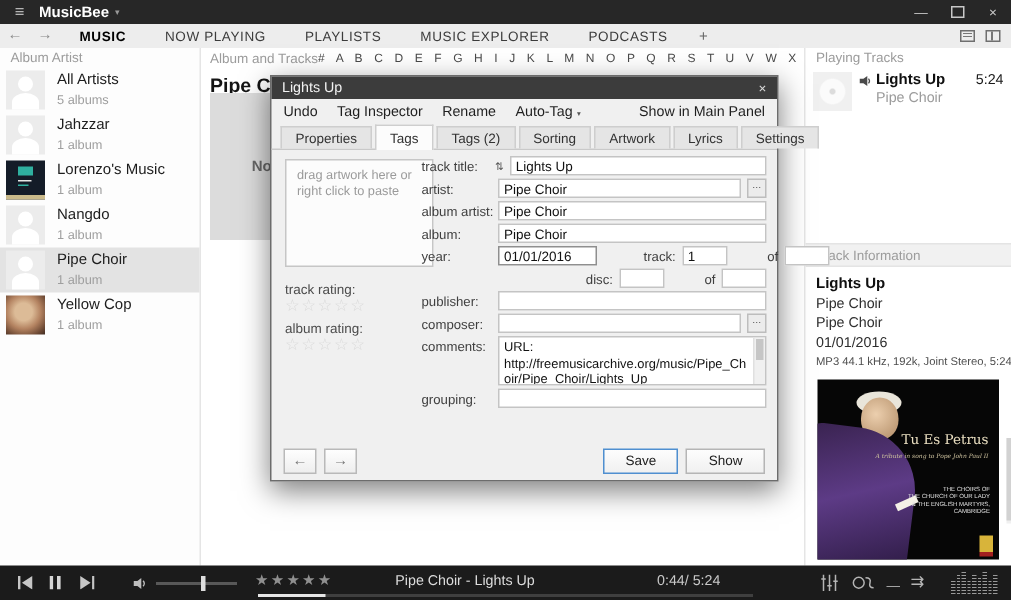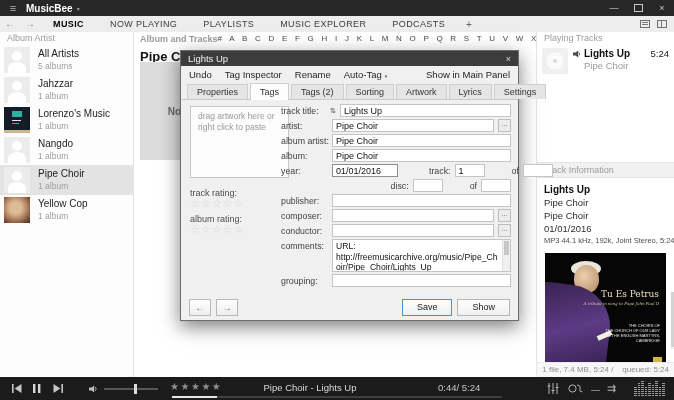--- a/index.html
+++ b/index.html
@@ -43,21 +43,21 @@
     background-size:10px 6px,9px 1px,7px 1px,26px 3px;background-position:8px 4px,8px 13px,8px 16px,0 23px;background-repeat:no-repeat;}
   .avatar.photo{background:radial-gradient(circle at 45% 42%,#dcbb97 0 28%,#b38260 55%,#6e4a35 82%,#46session302f);} 
   .avatar.photo{background:radial-gradient(circle at 45% 42%,#dcbb97 0 28%,#b38260 55%,#6e4a35 82%,#3f2c22);}
   .artist-meta{line-height:12px;}
   .artist-name{font-size:10px;color:#1d1d1d;}
   .artist-count{font-size:8.5px;color:#9e9e9e;}
 
   
   .main{position:absolute;top:32px;left:134px;right:137px;bottom:23px;background:#fff;}
   .main-top{display:flex;align-items:center;height:13px;padding:0 4px 0 6px;}
-  .main-header{font-size:9px;color:#9c9c9c;white-space:nowrap;font-weight:bold;}
+  .main-header{font-size:9px;color:#9c9c9c;white-space:nowrap;}
   .alphabet{margin-left:auto;font-size:8px;color:#4a4a4a;word-spacing:5.5px;white-space:nowrap;}
   .artist-heading{padding:4px 0 0 6px;font-size:13px;font-weight:bold;color:#141414;}
   .no-cover{position:absolute;left:6px;top:30px;width:100px;height:98px;background:#dcdcdc;
             display:flex;align-items:center;justify-content:center;font-size:10px;font-weight:bold;color:#666;}
 
   
   .rightpanel{position:absolute;top:32px;right:0;width:137px;bottom:23px;background:#fff;border-left:1px solid #e5e5e5;}
   .queue-item{display:flex;padding:3px 5px 0 5px;gap:5px;}
   .queue-thumb{width:26px;height:26px;flex:none;background:#f0f0f0;position:relative;}
   .queue-thumb::before{content:"";position:absolute;inset:3px;border-radius:50%;
@@ -270,21 +270,20 @@
 THE CHURCH OF OUR LADY
 &amp; THE ENGLISH MARTYRS,
 CAMBRIDGE</div>
         <div class="art-badge"></div>
         <div class="art-badge2"></div>
       </div>
       <div class="rp-scroll">
           <div class="rp-thumb"></div>
         </div>
     </div>
-    <div class="rp-status">1 file, 7.4 MB, 5:24 /    queued: 5:24</div>
   </div>
 
   <div class="playerbar">
     <svg class="pb-abs" style="left:12px;top:7px" width="10" height="9" viewBox="0 0 10 9">
         <rect x="0" y="0" width="1.6" height="9" fill="#c6c6c6"></rect>
         <polygon points="9.5,0 9.5,9 2.6,4.5" fill="#c6c6c6"></polygon>
       </svg>
     <svg class="pb-abs" style="left:33px;top:7px" width="8" height="9" viewBox="0 0 8 9">
         <rect x="0" y="0" width="2.4" height="9" fill="#d6d6d6"></rect>
         <rect x="5" y="0" width="2.4" height="9" fill="#d6d6d6"></rect>
@@ -401,25 +400,20 @@
         </div>
         <div class="frow">
           <span class="flabel">publisher:</span>
           <input class="finput" value="" style="">
         </div>
         <div class="frow">
           <span class="flabel">composer:</span>
           <input class="finput" value="" style="">
           <span class="fbtn">...</span>
         </div>
-        <div class="frow">
-          <span class="flabel">conductor:</span>
-          <input class="finput" value="" style="">
-          <span class="fbtn">...</span>
-        </div>
         <div class="frow" style="align-items:flex-start">
           <span class="flabel" style="padding-top:2px">comments:</span>
           <span class="fcomments"><span>URL:
 http://freemusicarchive.org/music/Pipe_Choir/Pipe_Choir/Lights_Up</span><span class="fscroll"><span class="fscroll-thumb" style="display:block"></span></span></span>
         </div>
         <div class="frow">
           <span class="flabel">grouping:</span>
           <input class="finput" value="" style="">
         </div>
       </div>

